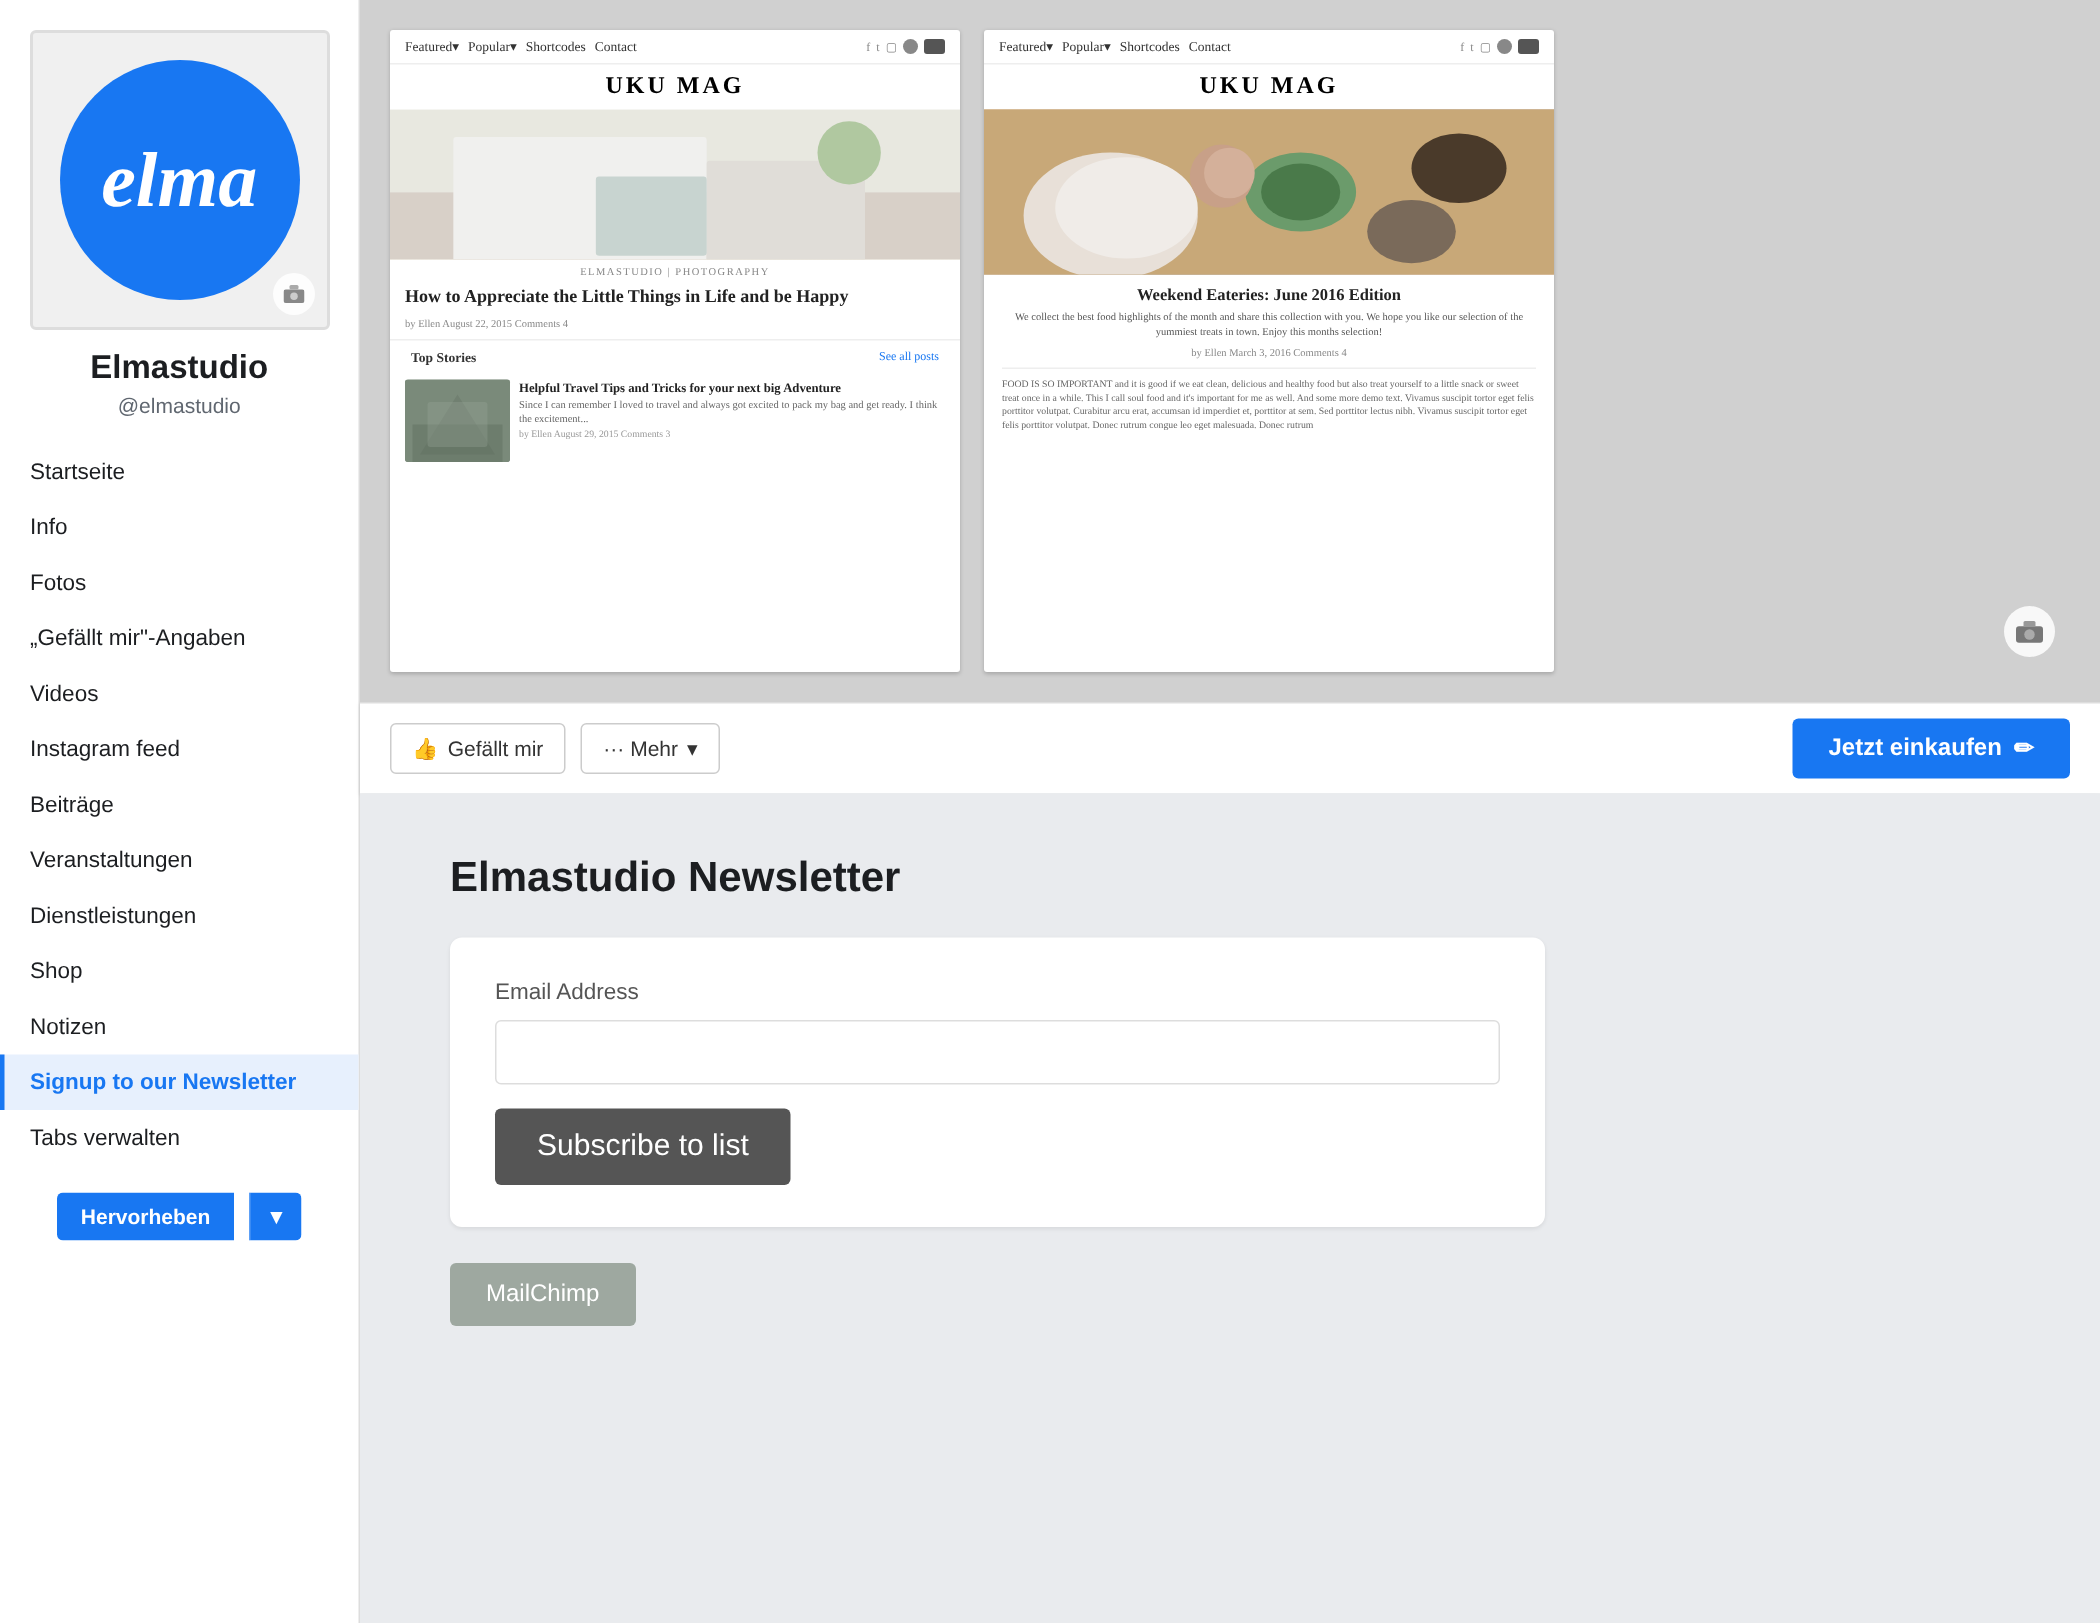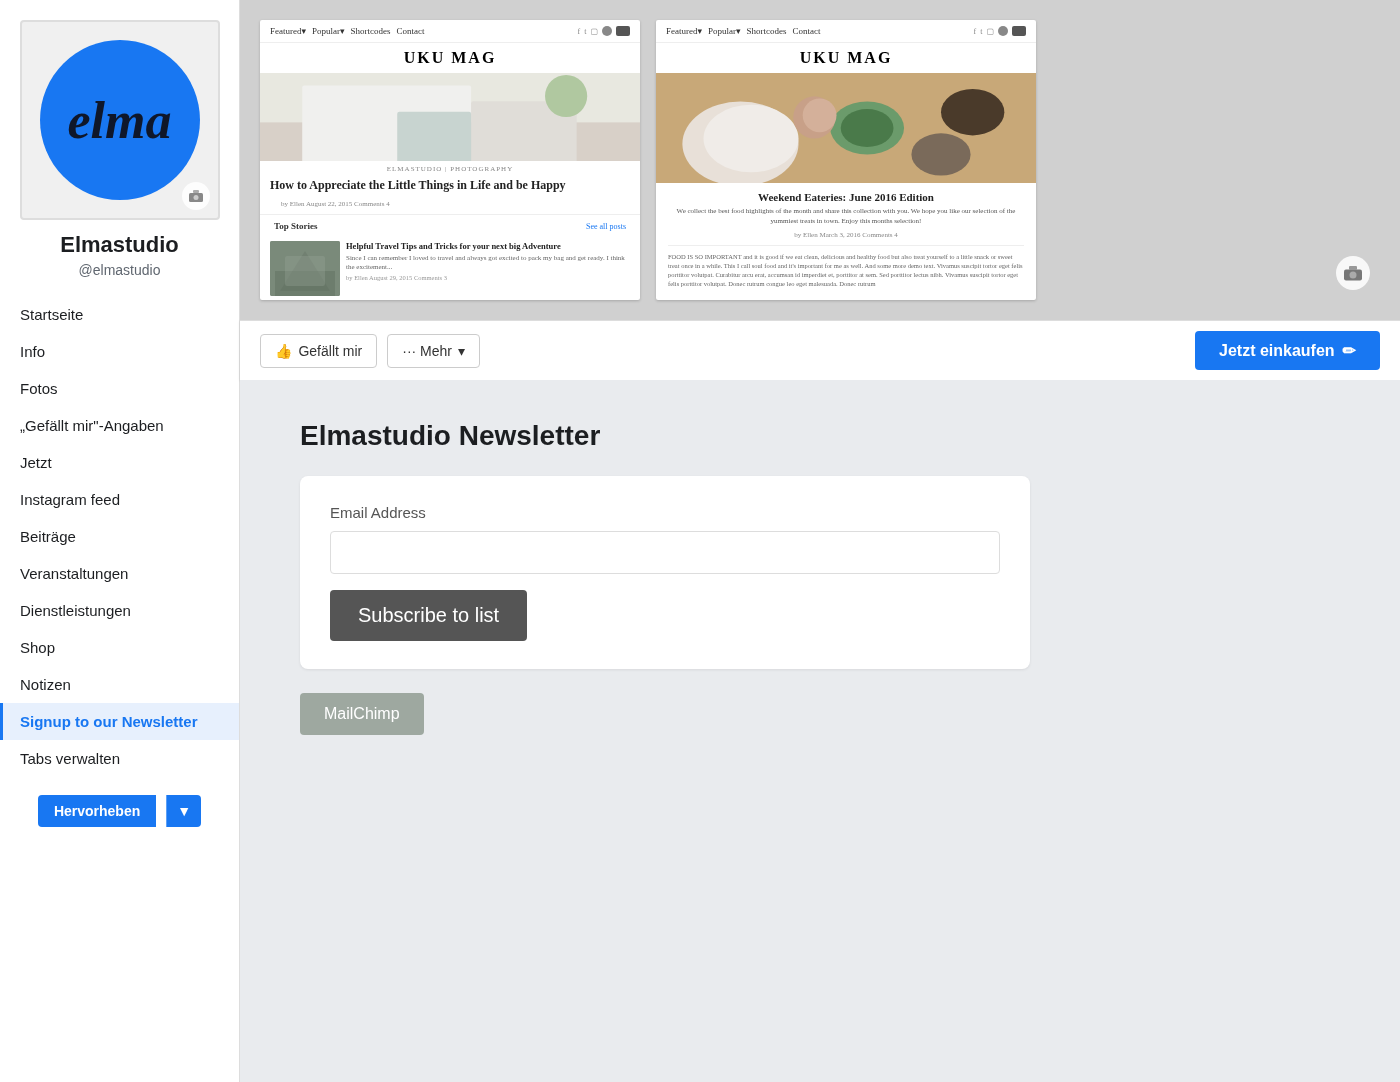--- a/index.html
+++ b/index.html
@@ -38,21 +38,21 @@
     .profile-circle {
       width: 160px;
       height: 160px;
       border-radius: 50%;
       background: #1877f2;
       display: flex;
       align-items: center;
       justify-content: center;
     }
     .profile-circle-text {
-      color: #0f172a;
+      color: #ffffff;
       font-size: 52px;
       font-weight: bold;
       font-style: italic;
       font-family: Georgia, serif;
     }
     .camera-icon-profile {
       position: absolute;
       bottom: 8px;
       right: 8px;
       width: 28px;
@@ -134,21 +134,21 @@
       flex: 1;
       display: flex;
       flex-direction: column;
       padding: 0;
     }
 
     
     .cover-area {
       background: #d0d0d0;
       position: relative;
-      height: 320px;
+      height: 468px;
       display: flex;
       flex-direction: row;
       align-items: stretch;
       overflow: hidden;
     }
 
     
     .blog-preview {
       flex: 1;
       background: #fff;
@@ -237,21 +237,21 @@
       font-size: 12px;
       font-weight: bold;
       padding: 2px 10px 4px;
       line-height: 1.4;
       color: #222;
     }
 
     .blog-meta {
       font-size: 7px;
       color: #888;
-      padding: 2px 21px;
+      padding: 2px 10px;
     }
 
     .blog-section-header {
       display: flex;
       justify-content: space-between;
       align-items: center;
       padding: 6px 14px;
       border-top: 1px solid #eee;
       margin-top: 4px;
     }
@@ -496,21 +496,21 @@
     <li>
       <a href="#">Info</a>
     </li>
     <li>
       <a href="#">Fotos</a>
     </li>
     <li>
       <a href="#">„Gefällt mir"-Angaben</a>
     </li>
     <li>
-      <a href="#">Jetzt</a>
+      <a href="#">Videos</a>
     </li>
     <li>
       <a href="#">Instagram feed</a>
     </li>
     <li>
       <a href="#">Beiträge</a>
     </li>
     <li>
       <a href="#">Veranstaltungen</a>
     </li>

